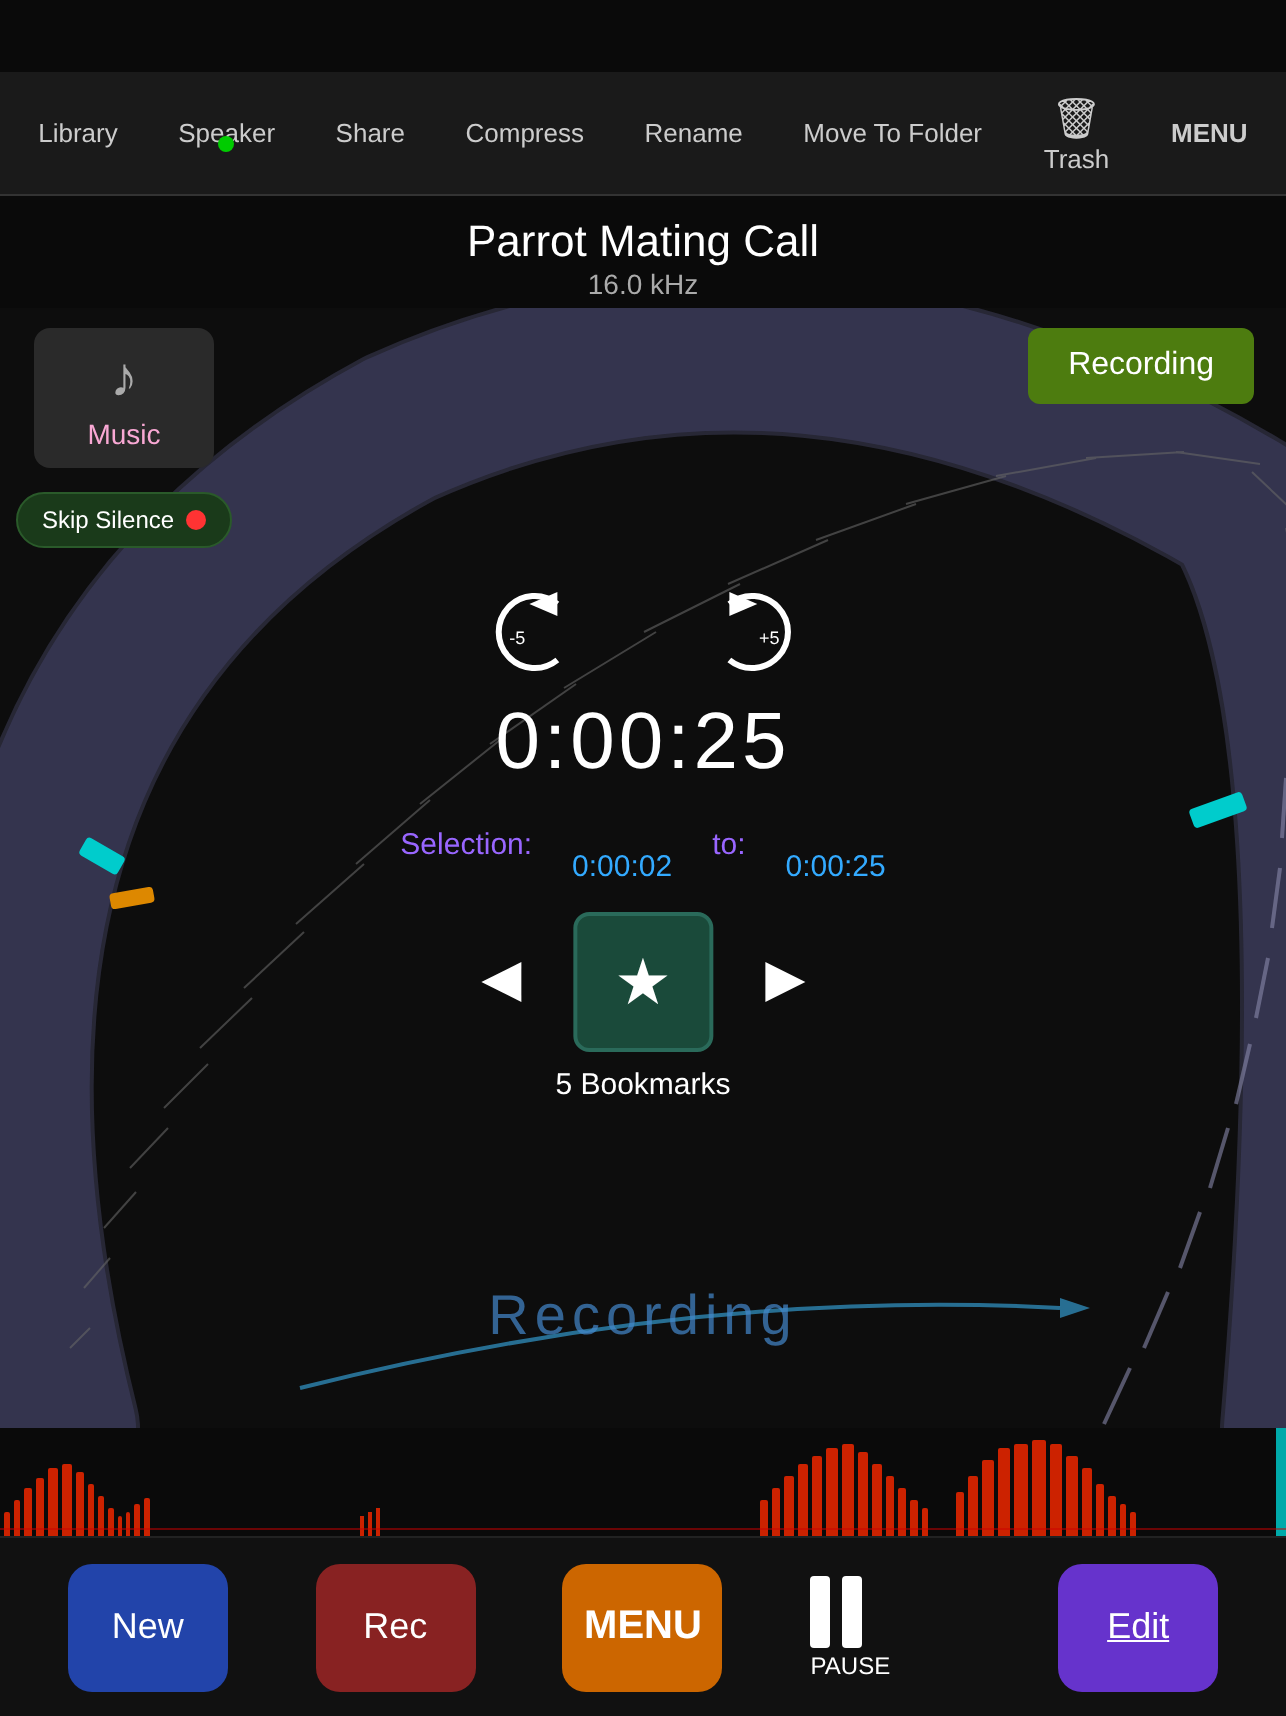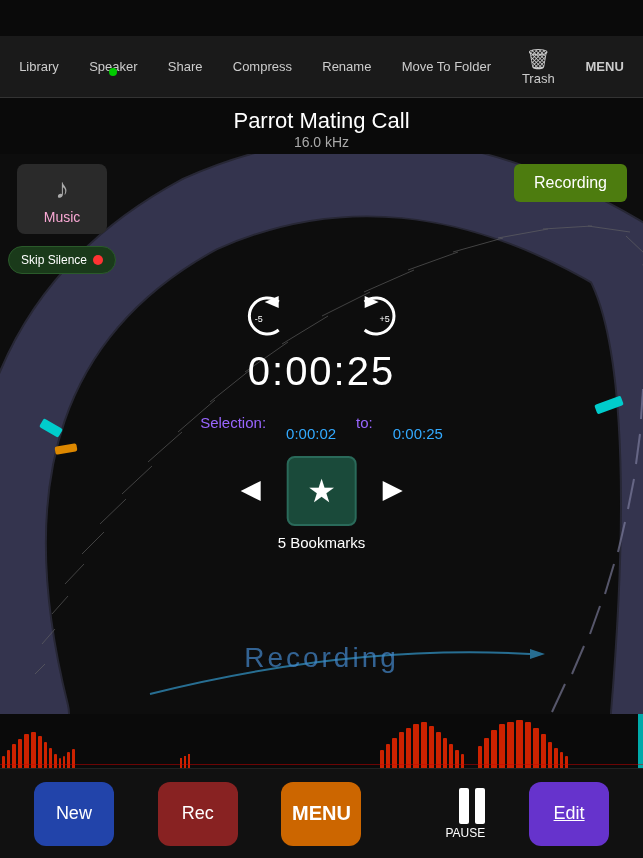--- a/index.html
+++ b/index.html
@@ -302,21 +302,21 @@
       font-weight: 500;
       color: white;
       border: none;
     }
     .new-btn { background: #2244aa; }
     .rec-btn { background: #882222; }
     .stop-btn { background: #cc6600; font-size: 20px; font-weight: bold; }
     .pause-btn {
       background: transparent;
       display: flex;
-      align-items: flex-end;
+      align-items: flex-start;
     }
     .pause-bars {
       display: flex;
       gap: 6px;
       margin-bottom: 2px;
     }
     .pause-bar {
       width: 10px;
       height: 36px;
       background: white;

